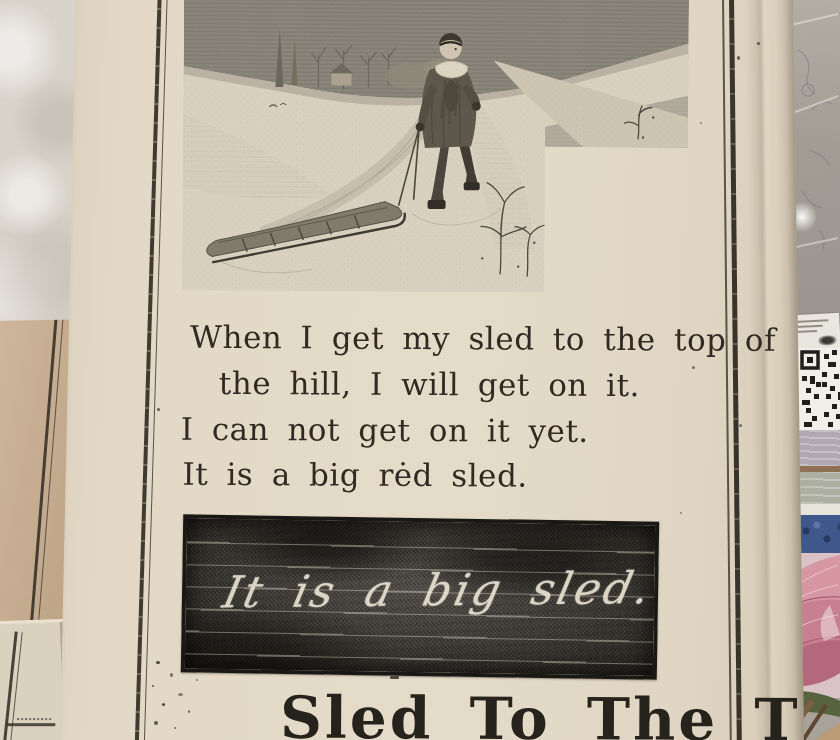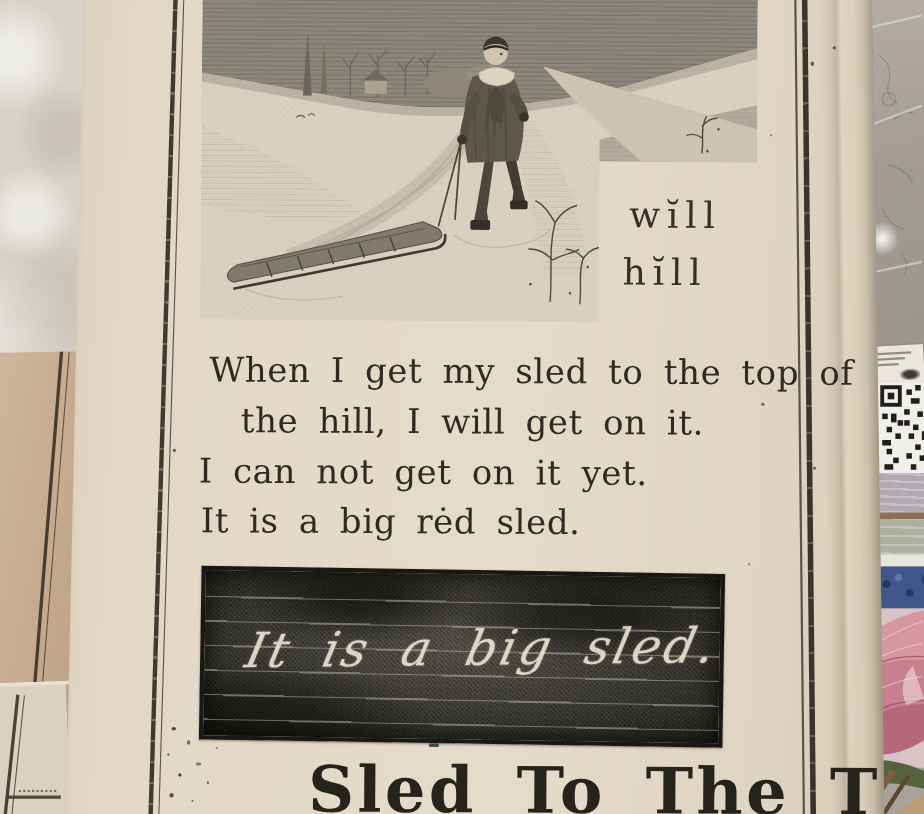--- a/index.html
+++ b/index.html
@@ -366,22 +366,20 @@
           <circle cx="300" cy="262" r="1.2"></circle>
             <circle cx="336" cy="270" r="1.2"></circle>
           <circle cx="352" cy="246" r="1.2"></circle>
             <circle cx="460" cy="140" r="1.2"></circle>
           <circle cx="470" cy="120" r="1.2"></circle>
         </g>
         <rect width="505" height="296" fill="url(#grain)" opacity=".5"></rect>
       </g>
     </svg>
 
-    <div class="vocab-word vocab-will">wĭll</div>
-    <div class="vocab-word vocab-hill">hĭll</div>
 
     <div class="paragraph">
       <div class="p-line p-line1">When I get my sled to the top of</div>
       <div class="p-line p-line2">the hill, I will get on it.</div>
       <div class="p-line p-line3">I can not get on it yet.</div>
       <div class="p-line p-line4">It is a big rėd sled.</div>
     </div>
 
     <div class="slate">
       <div class="slate-lines"></div>

